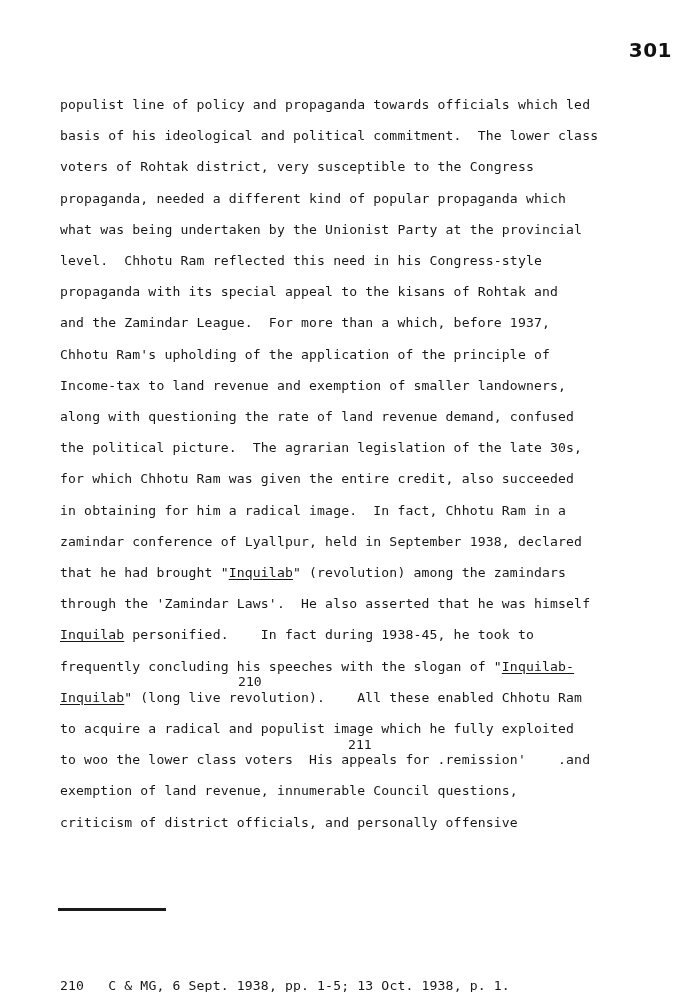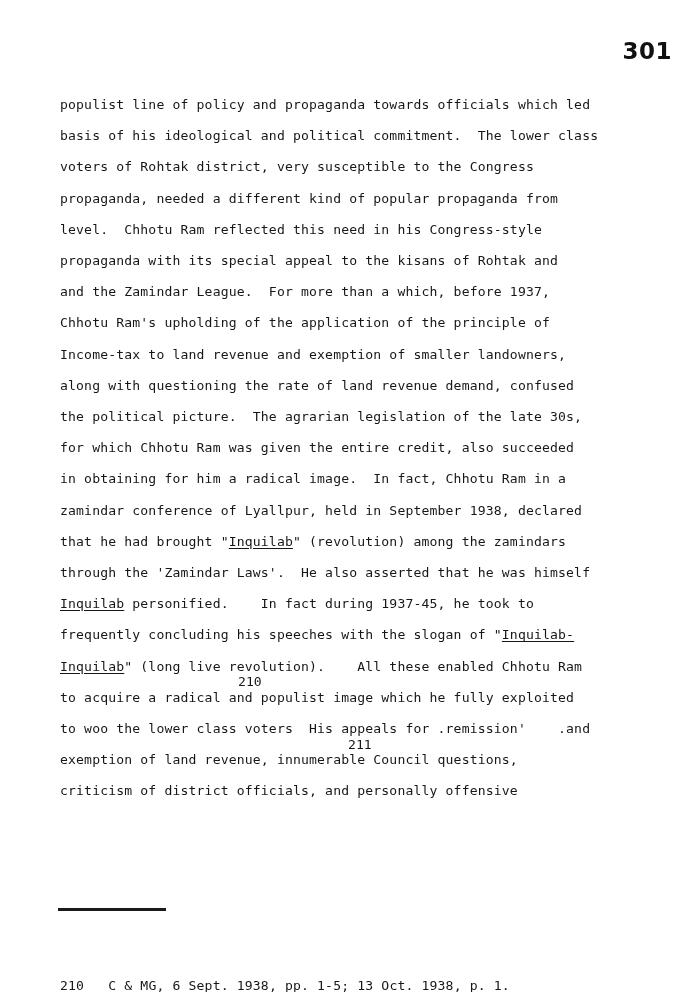--- a/index.html
+++ b/index.html
@@ -20,21 +20,21 @@
     width: 700px;
     height: 992px;
     box-sizing: border-box;
   }
   .page-number {
     position: absolute;
     top: 38px;
     right: 28px;
     font-family: "DejaVu Sans", sans-serif;
     font-weight: bold;
-    font-size: 23px;
+    font-size: 20px;
     letter-spacing: 0.5px;
     color: #111;
   }
   .body-text {
     position: absolute;
     top: 89px;
     left: 60px;
     width: 600px;
   }
   .line {
@@ -94,39 +94,40 @@
 
 <div class="page">
 
   <div class="page-number">301</div>
 
   <div class="body-text">
 
     <div class="line">populist line of policy and propaganda towards officials which led</div>
     <div class="line">basis of his ideological and political commitment.  The lower class</div>
     <div class="line">voters of Rohtak district, very susceptible to the Congress</div>
-    <div class="line">propaganda, needed a different kind of popular propaganda from</div>
+    <div class="line">propaganda, needed a different kind of popular propaganda which</div>
+    <div class="line">what was being undertaken by the Unionist Party at the provincial</div>
     <div class="line">level.  Chhotu Ram reflected this need in his Congress-style</div>
     <div class="line">propaganda with its special appeal to the kisans of Rohtak and</div>
 
 
     <div class="line">and the Zamindar League.  For more than a which, before 1937,</div>
     <div class="line">Chhotu Ram's upholding of the application of the principle of</div>
     <div class="line">Income-tax to land revenue and exemption of smaller landowners,</div>
     <div class="line">along with questioning the rate of land revenue demand, confused</div>
     <div class="line">the political picture.  The agrarian legislation of the late 30s,</div>
     <div class="line">for which Chhotu Ram was given the entire credit, also succeeded</div>
     <div class="line">in obtaining for him a radical image.  In fact, Chhotu Ram in a</div>
     <div class="line">zamindar conference of Lyallpur, held in September 1938, declared</div>
 
     <div class="line"><span>that he had brought "</span><span class="u">Inquilab</span><span>" (revolution) among the zamindars</span></div>
 
     <div class="line">through the 'Zamindar Laws'.  He also asserted that he was himself</div>
 
-    <div class="line"><span class="u">Inquilab</span><span> personified.    In fact during 1937-45, he took to</span></div>
+    <div class="line"><span class="u">Inquilab</span><span> personified.    In fact during 1938-45, he took to</span></div>
 
     <div class="line"><span>frequently concluding his speeches with the slogan of "</span><span class="u">Inquilab-</span></div>
 
     <div class="line"><span class="u">Inquilab</span><span>" (long live revolution).    All these enabled Chhotu Ram</span></div>
 
     <div class="line">to acquire a radical and populist image which he fully exploited</div>
     <div class="line">to woo the lower class voters  His appeals for .remission'    .and</div>
     <div class="line">exemption of land revenue, innumerable Council questions,</div>
     <div class="line">criticism of district officials, and personally offensive</div>
   </div>

